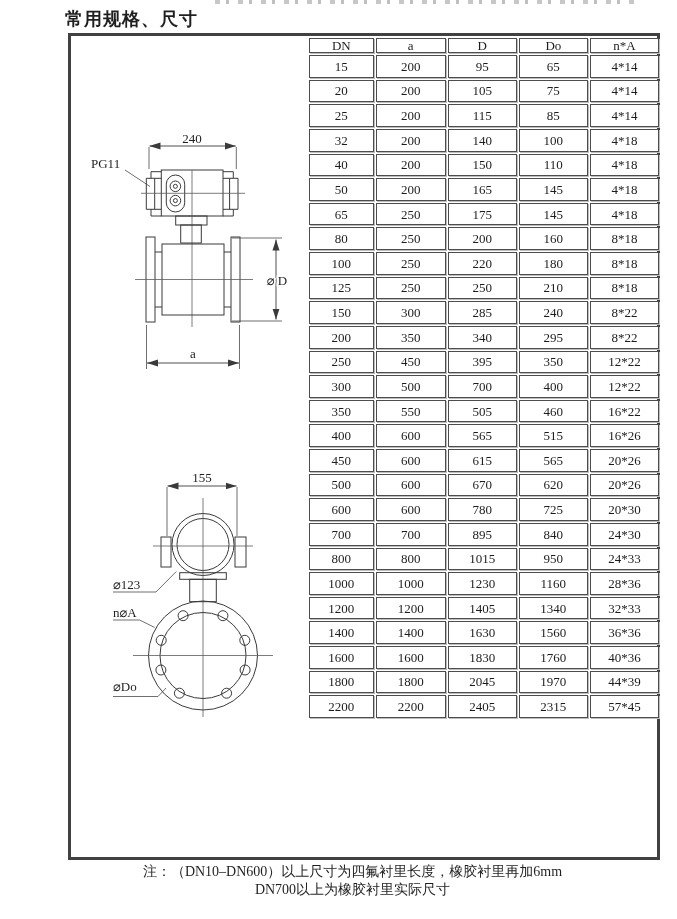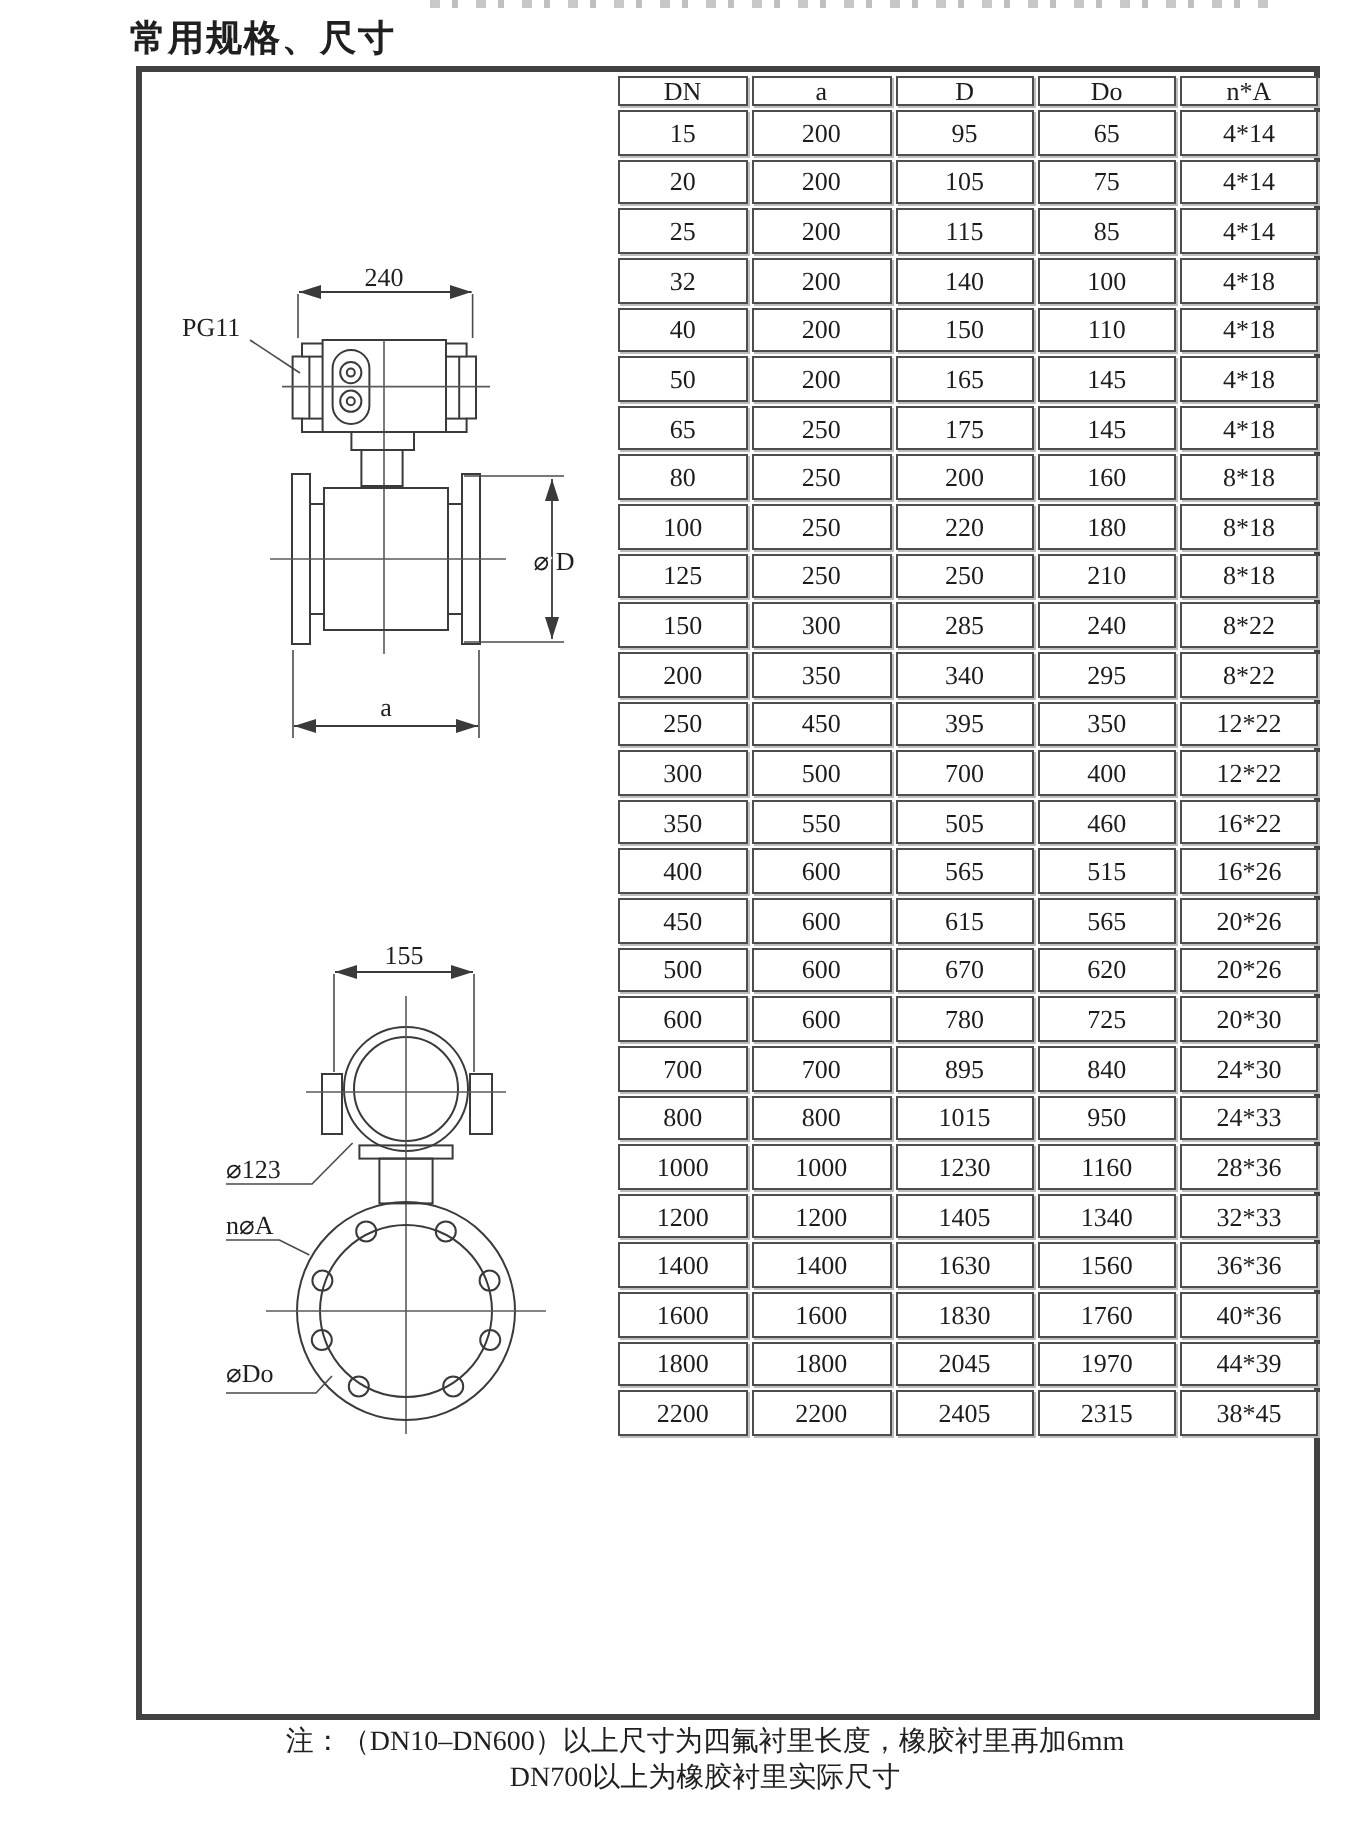--- a/index.html
+++ b/index.html
@@ -356,21 +356,21 @@
             <td>1800</td>
             <td>2045</td>
             <td>1970</td>
             <td>44*39</td>
           </tr>
           <tr>
             <td>2200</td>
             <td>2200</td>
             <td>2405</td>
             <td>2315</td>
-            <td>38*45</td>
+            <td>57*45</td>
           </tr>
         </tbody>
     </table>
   </div>
 </div>
 
 <div class="notes">
   <div>注：（DN10–DN600）以上尺寸为四氟衬里长度，橡胶衬里再加6mm</div>
   <div>DN700以上为橡胶衬里实际尺寸</div>
 </div>

